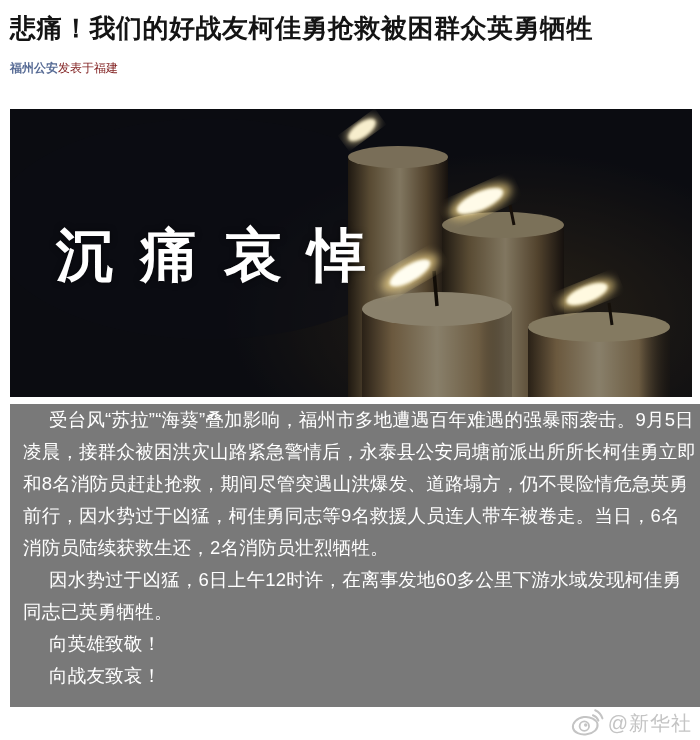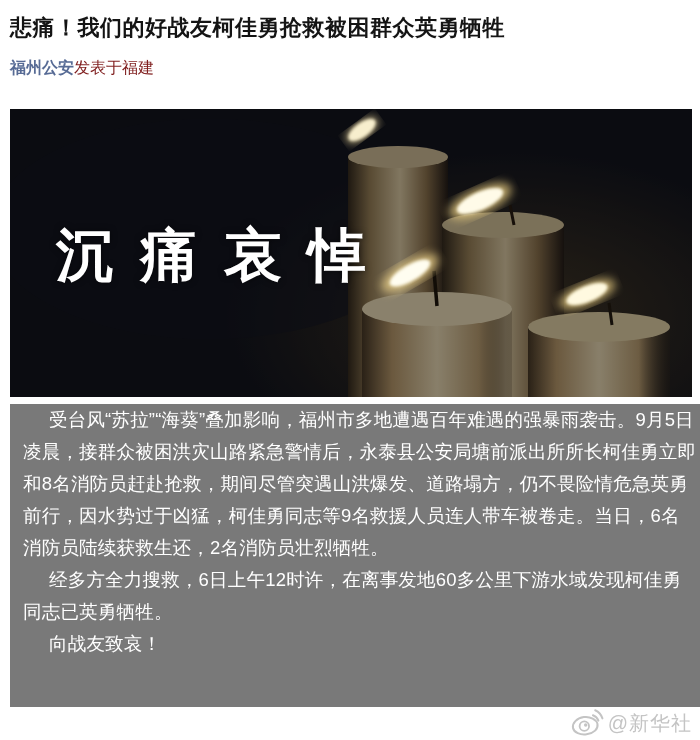--- a/index.html
+++ b/index.html
@@ -4,26 +4,26 @@
 <style>
   * { box-sizing: border-box; }
   html, body { margin: 0; padding: 0; }
   body {
     width: 700px; height: 740px; overflow: hidden;
     background: #ffffff;
     font-family: "Liberation Sans", "DejaVu Sans", sans-serif;
   }
   .post-title {
     margin: 0; padding: 13px 14px 0 10px;
-    font-size: 22px; line-height: 30px; font-weight: 700;
+    font-size: 26px; line-height: 30px; font-weight: 700;
     color: #141414; letter-spacing: 0.5px;
   }
   .meta-row {
     display: flex; align-items: baseline;
-    margin: 15px 10px 0 10px; font-size: 16px; line-height: 20px;
+    margin: 15px 10px 0 10px; font-size: 12px; line-height: 20px;
   }
   .author-name { color: #576b95; font-weight: 600; cursor: pointer; }
   .meta-time { color: #b2b2b2; margin-left: 14px; }
   .meta-location { color: #7f1d1d; }
 
   .hero {
     position: relative; margin: 31px 0 0 10px;
     width: 682px; height: 288px; background: #4c1d95; overflow: hidden;
     cursor: pointer;
   }
@@ -141,21 +141,22 @@
     <g>
       <ellipse cx="577" cy="185" rx="30" ry="11" fill="#e3c87e" opacity="0.8" transform="rotate(-22 577 185)" filter="url(#glow)"></ellipse>
       <ellipse cx="577" cy="185" rx="22" ry="8" fill="#fff9e0" transform="rotate(-22 577 185)" filter="url(#soft)"></ellipse>
     </g>
   </svg>
   <div class="hero-caption">沉痛哀悼</div>
 </div>
 
 <div class="article-box">
   <p>受台风“苏拉”“海葵”叠加影响，福州市多地遭遇百年难遇的强暴雨袭击。9月5日凌晨，接群众被困洪灾山路紧急警情后，永泰县公安局塘前派出所所长柯佳勇立即和8名消防员赶赴抢救，期间尽管突遇山洪爆发、道路塌方，仍不畏险情危急英勇前行，因水势过于凶猛，柯佳勇同志等9名救援人员连人带车被卷走。当日，6名消防员陆续获救生还，2名消防员壮烈牺牲。</p>
-  <p>经多方全力搜救，6日上午12时许，在离事发地60多公里下游水域发现柯佳勇同志已英勇牺牲。</p>
+  <p>因水势过于凶猛，6日上午12时许，在离事发地60多公里下游水域发现柯佳勇同志已英勇牺牲。</p>
+  <p>向英雄致敬！</p>
   <p>向战友致哀！</p>
 </div>
 
 <div class="watermark-row">
   <svg class="weibo-icon" viewBox="0 0 36 32" aria-hidden="true">
     <path d="M14 10 C6 11 1 17 2 22 C3 27 10 30 17 29 C25 28 30 23 29 17.5 C28 13 21 9 14 10 Z" fill="none" stroke="#c4c4c4" stroke-width="2.2"></path>
     <circle cx="14.5" cy="20" r="5.2" fill="none" stroke="#c4c4c4" stroke-width="2"></circle>
     <circle cx="16" cy="18.8" r="1.9" fill="#c4c4c4"></circle>
     <path d="M24 8 A10 10 0 0 1 30 14" fill="none" stroke="#c4c4c4" stroke-width="2.2" stroke-linecap="round"></path>
     <path d="M26.5 2.5 A15 15 0 0 1 34.5 11.5" fill="none" stroke="#c4c4c4" stroke-width="2.2" stroke-linecap="round"></path>

